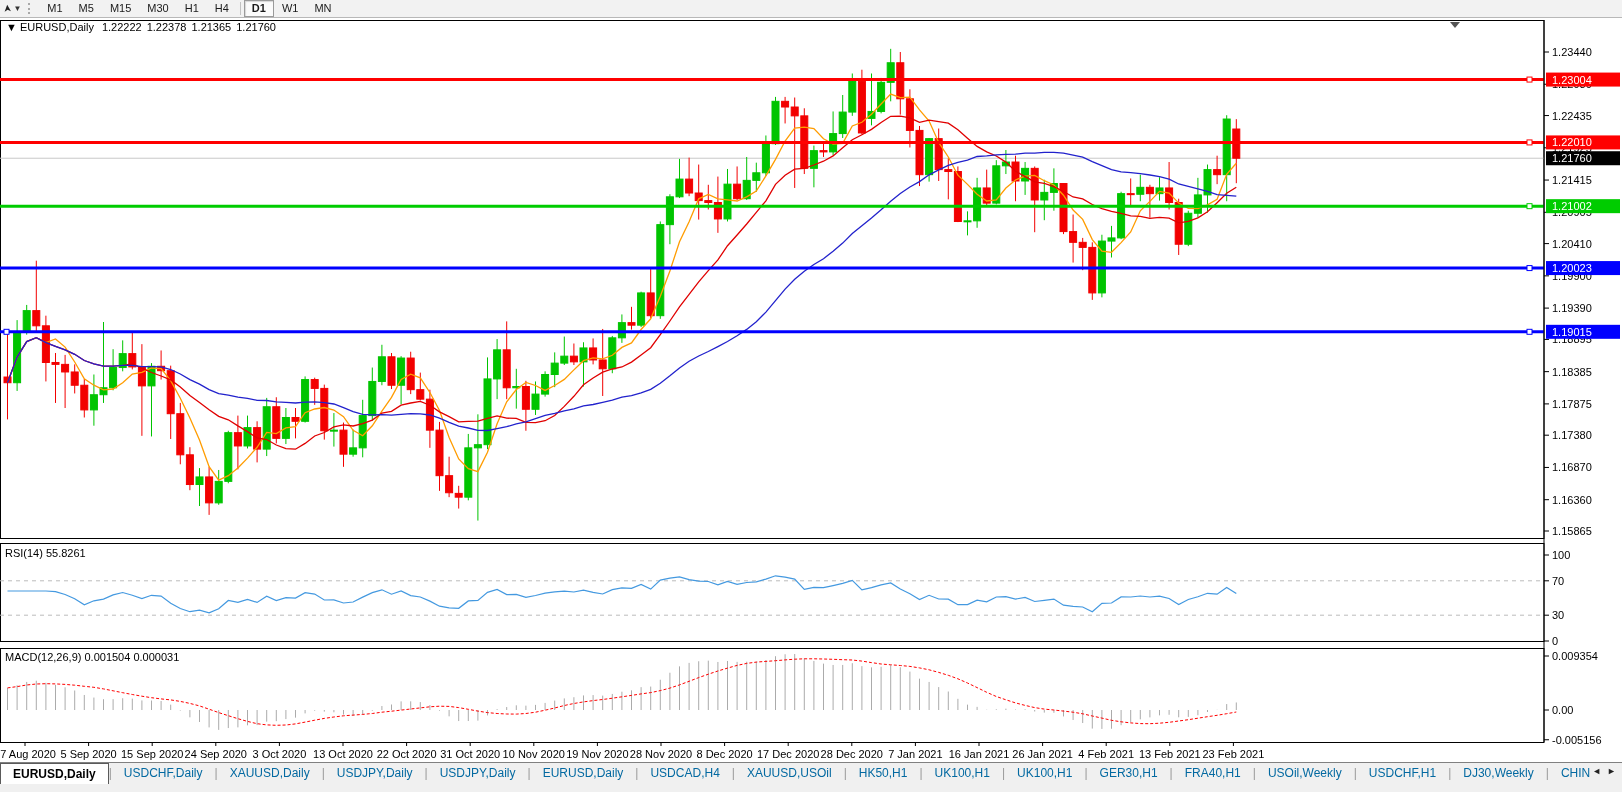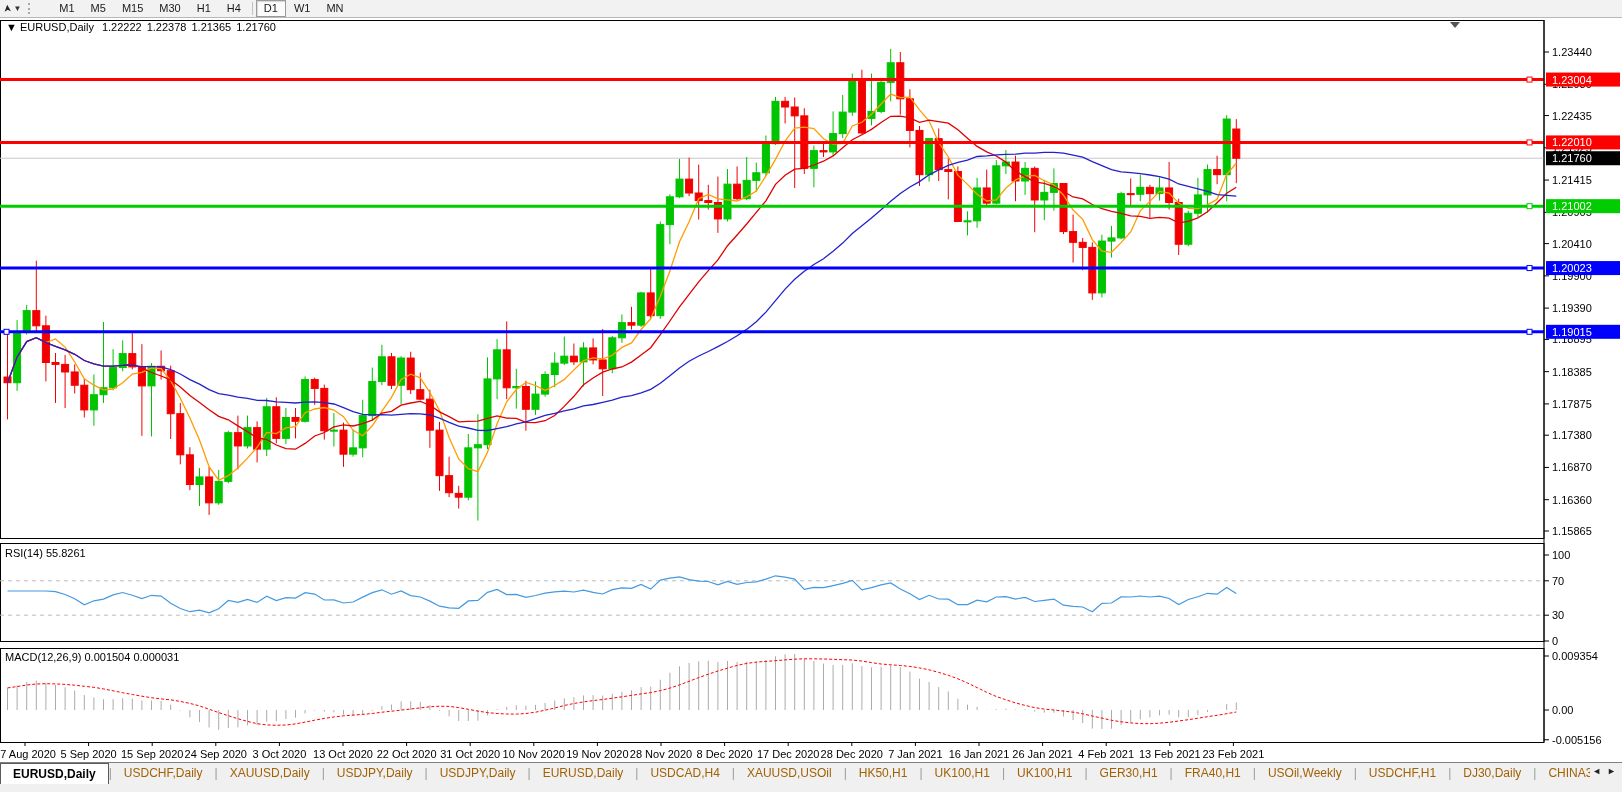--- a/index.html
+++ b/index.html
@@ -4,49 +4,49 @@
 <style>
   html,body{margin:0;padding:0;background:#fff;}
   body{width:1622px;height:792px;position:relative;overflow:hidden;
        font-family:"Liberation Sans","DejaVu Sans",sans-serif;-webkit-font-smoothing:none;}
   
   #toolbar{position:absolute;left:0;top:0;width:1622px;height:17px;background:#f2f2f2;
            border-bottom:1px solid #b8b8b8;display:flex;align-items:center;font-size:11px;color:#111;}
   .grip{width:5px;height:11px;margin:0 4px;border-left:2px dotted #a8a8a8;}
   .tbtn{padding:0 7px;height:15px;line-height:15px;text-align:center;cursor:default;
         border:1px solid transparent;color:#1a1a1a;}
-  .tbtn.active{border:1px solid #9a9a9a;background:#fbfbfb;box-shadow:inset 1px 1px 1px #d6d6d6;}
+  .tbtn.active{border:1px solid #9a9a9a;background:#fbfbfb;box-shadow:inset 1px 1px 1px #d6d6d6;font-weight:bold;}
   .tsep{width:1px;height:13px;background:#c2c2c2;margin:0 3px;}
   .cursor-btn{display:flex;align-items:center;padding:0 3px;height:15px;}
   .cursor-glyph{display:inline-block;transform:rotate(-95deg);font-size:10px;color:#222;}
   .caret{font-size:8px;color:#333;margin-left:2px;}
   
   #chart-svg{position:absolute;left:0;top:17px;}
   #chart-svg text{font-family:"Liberation Sans","DejaVu Sans",sans-serif;}
   
   #tabbar{position:absolute;left:0;top:762px;width:1622px;height:30px;background:#f0f0f0;
           border-top:1px solid #808080;display:flex;align-items:flex-start;font-size:12px;}
   #tabs{display:flex;align-items:flex-start;overflow:hidden;flex:1;}
-  .tab{padding:2px 12px 3px 12px;margin-top:1px;color:#a16207;white-space:nowrap;cursor:default;}
+  .tab{padding:2px 12px 3px 12px;margin-top:1px;color:#0369a1;white-space:nowrap;cursor:default;}
   .tab.active{background:#fff;border:1px solid #5a5a5a;border-bottom:none;font-weight:bold;color:#000;
               margin-top:0;padding-top:3px;}
   .tabdiv{color:#999;margin-top:3px;}
   #tabnav{display:flex;align-items:center;padding:3px 6px 0 2px;gap:6px;}
   .navarrow{font-size:9px;color:#222;cursor:default;}
 </style>
 </head>
 <body>
 
 <div id="toolbar">
   <div class="cursor-btn">
     <span class="cursor-glyph">➤</span>
     <span class="caret">▼</span>
   </div>
   <div class="grip"></div>
-  <div id="tf-buttons" style="display:flex;align-items:center;margin-left:12px;">
+  <div id="tf-buttons" style="display:flex;align-items:center;">
       <div class="tbtn">M1</div>
       <div class="tbtn">M5</div>
       <div class="tbtn">M15</div>
       <div class="tbtn">M30</div>
       <div class="tbtn">H1</div>
       <div class="tbtn">H4</div>
       <div class="tsep"></div>
       <div class="tbtn active">D1</div>
       <div class="tbtn">W1</div>
       <div class="tbtn">MN</div>
@@ -603,21 +603,21 @@
       <div class="tab">UK100,H1</div>
       <span class="tabdiv">|</span>
       <div class="tab">GER30,H1</div>
       <span class="tabdiv">|</span>
       <div class="tab">FRA40,H1</div>
       <span class="tabdiv">|</span>
       <div class="tab">USOil,Weekly</div>
       <span class="tabdiv">|</span>
       <div class="tab">USDCHF,H1</div>
       <span class="tabdiv">|</span>
-      <div class="tab">DJ30,Daily</div>
+      <div class="tab">DJ30,Weekly</div>
       <span class="tabdiv">|</span>
       <div class="tab">CHINA300,H1</div>
     </div>
   <div id="tabnav">
     <span class="navarrow">◄</span>
     <span class="navarrow">►</span>
   </div>
 </div>
 
 </body></html>

